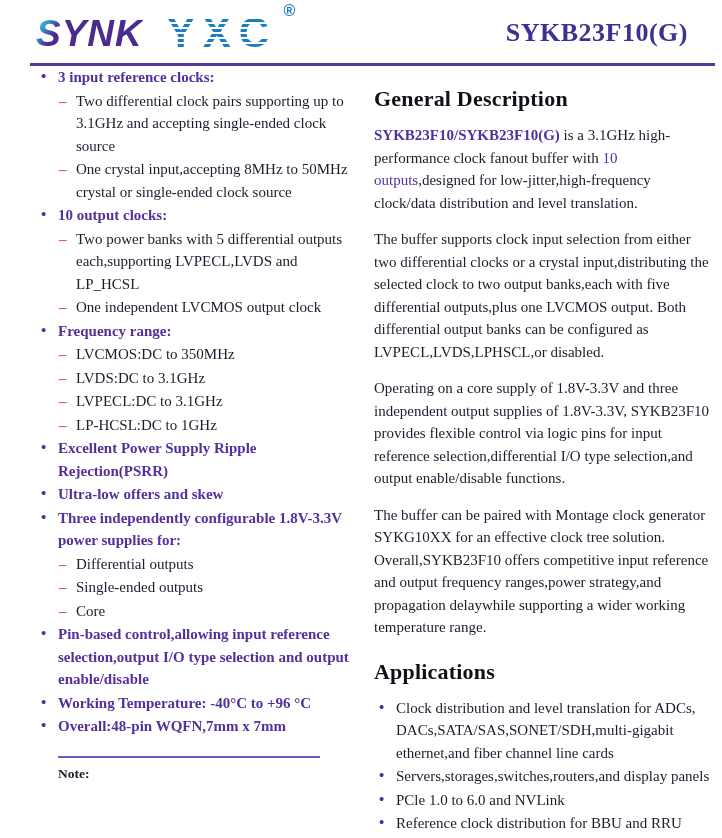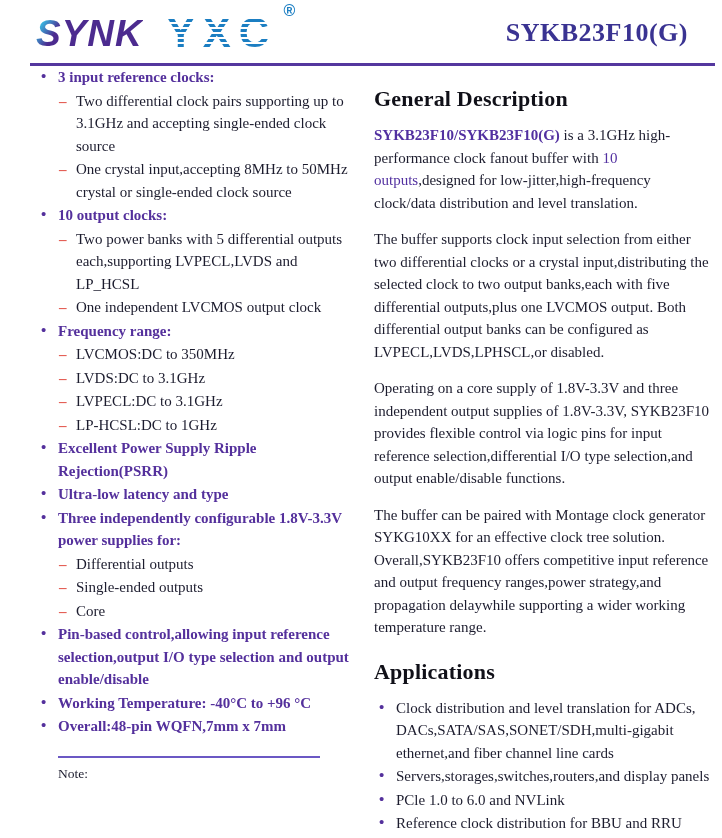--- a/index.html
+++ b/index.html
@@ -57,21 +57,21 @@
   .app .mk { position:absolute; left:5px; top:-1px; color:#54309c; font-weight:bold; }
 
   
   .gd { font-size:15px; line-height:1.5; margin:0 11px 14px 0; color:#1c1c2e; }
   .hl { color:#5230a0; }
   .hl-b { color:#5230a0; font-weight:bold; }
 
   
   .note { margin-top:18px; }
   .note-rule { width:262px; border-top:2px solid #6b58c4; margin:0 0 8px 22px; }
-  .note-title { font-size:13.5px; font-weight:normal; padding-left:22px; margin-bottom:1px; }
+  .note-title { font-size:13.5px; font-weight:bold; padding-left:22px; margin-bottom:1px; }
 </style>
 </head>
 <body>
 
 <div class="page">
 
   <div class="logo-row">
     <span class="synk">SYNK</span>
     <span class="yxc-wrap">
       <span class="yxc">YXC</span>
@@ -131,21 +131,21 @@
         <span class="mk">–</span>
         <span>LP-HCSL:DC to 1GHz</span>
       </div>
 
       <div class="li feat">
         <span class="mk">•</span>
         <span>Excellent Power Supply Ripple Rejection(PSRR)</span>
       </div>
       <div class="li feat">
         <span class="mk">•</span>
-        <span>Ultra-low latency and type</span>
+        <span>Ultra-low offers and skew</span>
       </div>
 
       <div class="li feat">
         <span class="mk">•</span>
         <span>Three independently configurable 1.8V-3.3V power supplies for:</span>
       </div>
       <div class="li sub">
         <span class="mk">–</span>
         <span>Differential outputs</span>
       </div>

